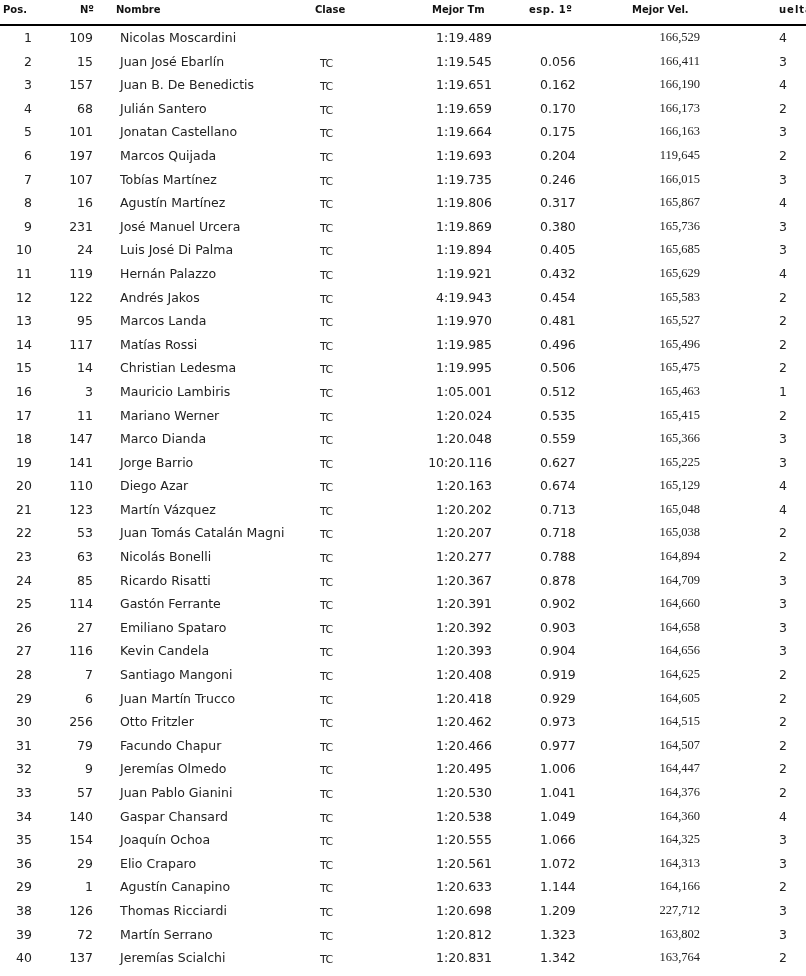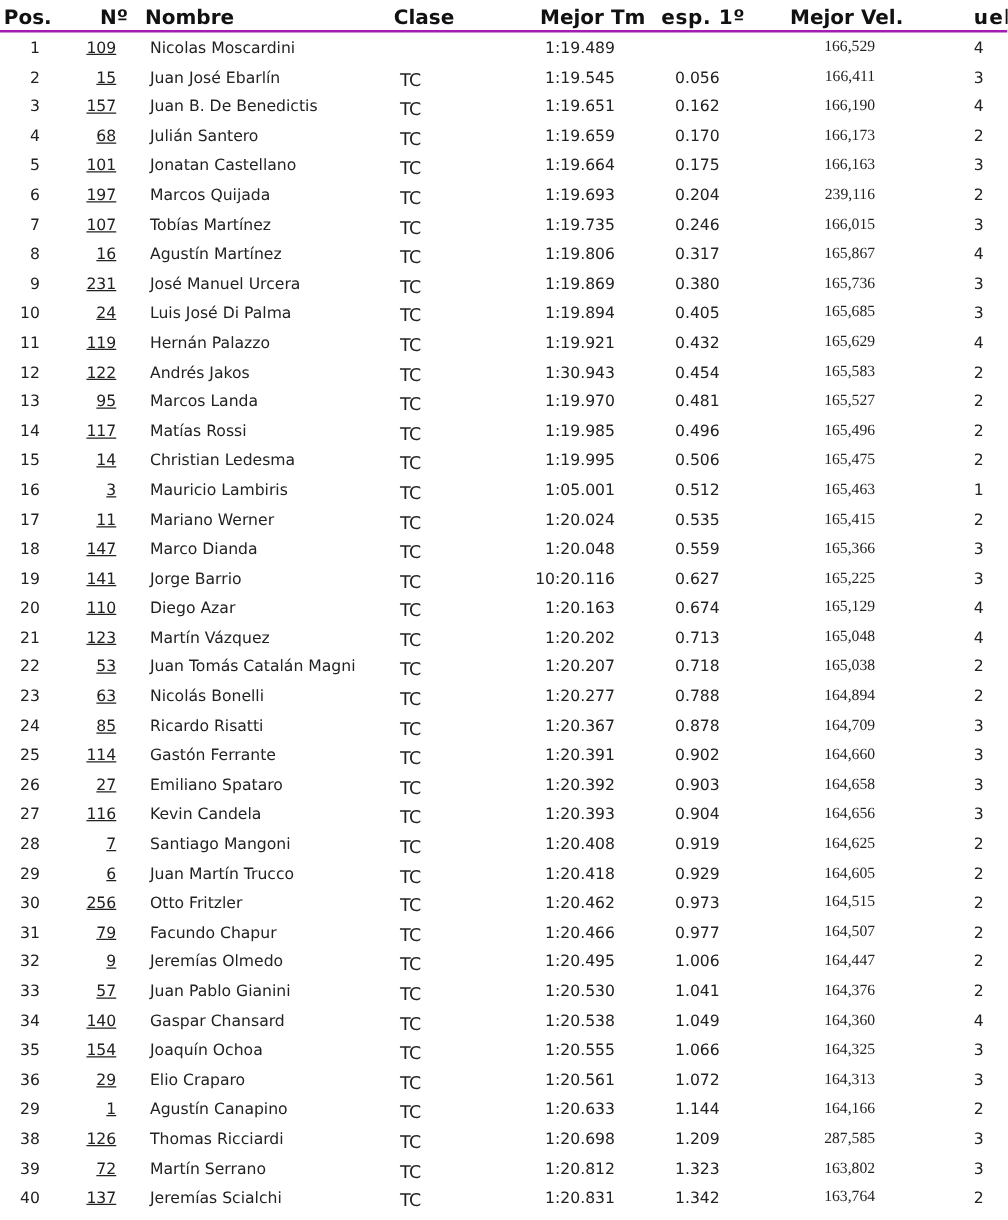--- a/index.html
+++ b/index.html
@@ -14,23 +14,23 @@
     font-family: "DejaVu Sans", "Liberation Sans", sans-serif;
     color: #222222;
     position: relative;
   }
   .header {
     position: absolute;
     left: 0;
     top: 0;
     width: 806px;
     height: 24px;
-    border-bottom: 2px solid #a21caf;
+    border-bottom: 2px solid #000000;
     font-weight: bold;
-    font-size: 16px;
+    font-size: 10px;
     color: #111;
     text-decoration: underline;
   }
   .header span {
     position: absolute;
     top: 4px;
     white-space: nowrap;
   }
   .rows {
     position: absolute;
@@ -42,23 +42,23 @@
     position: relative;
     height: 23.6px;
     font-size: 12.5px;
   }
   .row span {
     position: absolute;
     top: 4px;
     white-space: nowrap;
   }
   .c-pos  { left: 0;   width: 32px;  text-align: right; }
-  .c-num  { left: 45px; width: 48px; text-align: right; text-decoration: underline; }
+  .c-num  { left: 45px; width: 48px; text-align: right; }
   .c-name { left: 120px; }
-  .c-clase { left: 320px; font-size: 14px; top: 7px !important; letter-spacing: -0.5px; }
+  .c-clase { left: 320px; font-size: 11px; top: 7px !important; letter-spacing: -0.5px; }
   .c-tm   { left: 420px; width: 72px; text-align: right; }
   .c-esp  { left: 540px; width: 47px; text-align: left; }
   .c-vel  { left: 630px; width: 70px; text-align: right; font-family: Liberation Serif, serif; }
   .c-vuelta { left: 740px; width: 47px; text-align: right; }
 
   .h-pos  { left: 3px; }
   .h-num  { left: 80px; }
   .h-name { left: 116px; }
   .h-clase { left: 315px; }
   .h-tm   { left: 432px; }
@@ -136,21 +136,21 @@
     <span class="c-vuelta">3</span>
   </div>
 
   <div class="row">
     <span class="c-pos">6</span>
     <span class="c-num">197</span>
     <span class="c-name">Marcos Quijada</span>
     <span class="c-clase">TC</span>
     <span class="c-tm">1:19.693</span>
     <span class="c-esp">0.204</span>
-    <span class="c-vel">239,116</span>
+    <span class="c-vel">119,645</span>
     <span class="c-vuelta">2</span>
   </div>
 
   <div class="row">
     <span class="c-pos">7</span>
     <span class="c-num">107</span>
     <span class="c-name">Tobías Martínez</span>
     <span class="c-clase">TC</span>
     <span class="c-tm">1:19.735</span>
     <span class="c-esp">0.246</span>
@@ -200,21 +200,21 @@
     <span class="c-esp">0.432</span>
     <span class="c-vel">165,629</span>
     <span class="c-vuelta">4</span>
   </div>
 
   <div class="row">
     <span class="c-pos">12</span>
     <span class="c-num">122</span>
     <span class="c-name">Andrés Jakos</span>
     <span class="c-clase">TC</span>
-    <span class="c-tm">1:30.943</span>
+    <span class="c-tm">4:19.943</span>
     <span class="c-esp">0.454</span>
     <span class="c-vel">165,583</span>
     <span class="c-vuelta">2</span>
   </div>
 
   <div class="row">
     <span class="c-pos">13</span>
     <span class="c-num">95</span>
     <span class="c-name">Marcos Landa</span>
     <span class="c-clase">TC</span>
@@ -488,21 +488,21 @@
     <span class="c-vuelta">2</span>
   </div>
 
   <div class="row">
     <span class="c-pos">38</span>
     <span class="c-num">126</span>
     <span class="c-name">Thomas Ricciardi</span>
     <span class="c-clase">TC</span>
     <span class="c-tm">1:20.698</span>
     <span class="c-esp">1.209</span>
-    <span class="c-vel">287,585</span>
+    <span class="c-vel">227,712</span>
     <span class="c-vuelta">3</span>
   </div>
 
   <div class="row">
     <span class="c-pos">39</span>
     <span class="c-num">72</span>
     <span class="c-name">Martín Serrano</span>
     <span class="c-clase">TC</span>
     <span class="c-tm">1:20.812</span>
     <span class="c-esp">1.323</span>

